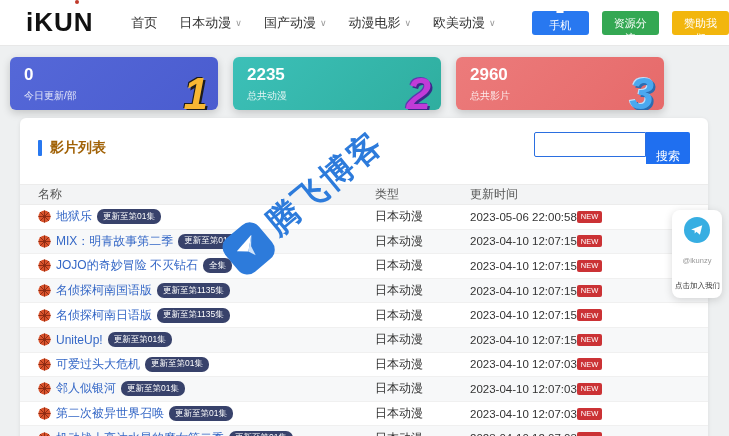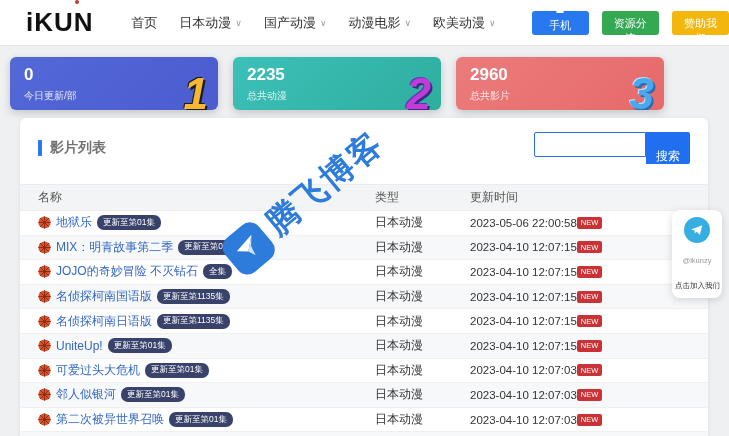--- a/index.html
+++ b/index.html
@@ -39,31 +39,31 @@
   .stat-label { font-size:10px; opacity:0.85; margin-top:4px; }
   .stat-rank { position:absolute; right:10px; bottom:-6px; font-size:44px; font-weight:bold; font-style:italic; line-height:1; }
   .rank-1 { color:#f7b733; text-shadow:2px 2px 0 #1c1c1c, -1px -1px 0 #1c1c1c; }
   .rank-2 { color:#c13bd8; text-shadow:2px 2px 0 #3a2a8a, -1px -1px 0 #5a3ab0; }
   .rank-3 { color:#4aa8ef; text-shadow:2px 2px 0 #2c6cb0, -1px -1px 0 #bde2ff; }
 
   
   .panel { position:absolute; top:118px; left:20px; width:688px; height:330px; background:#fff;
            border-radius:6px 6px 0 0; box-shadow:0 1px 4px rgba(0,0,0,0.08); }
   .panel-head { display:flex; justify-content:space-between; align-items:center; padding:14px 18px 10px 18px; }
-  .panel-title { display:flex; align-items:center; gap:8px; font-size:14px; font-weight:bold; color:#737373; }
+  .panel-title { display:flex; align-items:center; gap:8px; font-size:14px; font-weight:bold; color:#a16207; }
   .title-bar { width:4px; height:16px; background:#2878f0; border-radius:1px; }
   .search-group { display:flex; }
   .search-input { width:112px; height:25px; border:1px solid #2b6fe0; border-radius:2px 0 0 2px;
                   outline:none; padding:0 6px; font-size:12px; font-family:"Liberation Sans",sans-serif; }
   .search-btn { height:25px; padding:16px 10px; background:#1f6ff0; color:#fff; border:none;
                 border-radius:0 2px 2px 0; font-size:12px; cursor:pointer; font-family:"Liberation Sans",sans-serif; }
 
   .tbl { margin-top:10px; font-size:12px; }
   .tbl-head, .tbl-row { display:grid; grid-template-columns:337px 95px 1fr; align-items:center; padding-left:18px; }
-  .tbl-head { height:27px; background:#f3f4f5; color:#555; border-top:1px solid #ececec; border-bottom:1px solid #ececec; }
+  .tbl-head { height:21px; background:#f3f4f5; color:#555; border-top:1px solid #ececec; border-bottom:1px solid #ececec; }
   .tbl-row { height:24.6px; border-bottom:1px solid #f0f0f0; background:#fff; }
   .tbl-row.even { background:#f7f8f9; }
   .cell-name { display:flex; align-items:center; gap:5px; overflow:hidden; white-space:nowrap; }
   .row-link { color:#3467c6; font-size:12px; text-decoration:none; cursor:pointer; }
   .ep-badge { background:#38426b; color:#fff; font-size:8.5px; padding:1.5px 6px; border-radius:7px; white-space:nowrap; }
   .cell-type { color:#333; }
   .cell-time { color:#333; display:flex; align-items:flex-start; font-size:11.5px; }
   .new-badge { background:#cb3235; color:#fff; font-size:7.5px; font-weight:normal; padding:1.5px 4px; border-radius:2px; }
   .ball-icon { width:13px; height:13px; flex:0 0 13px; }
 

